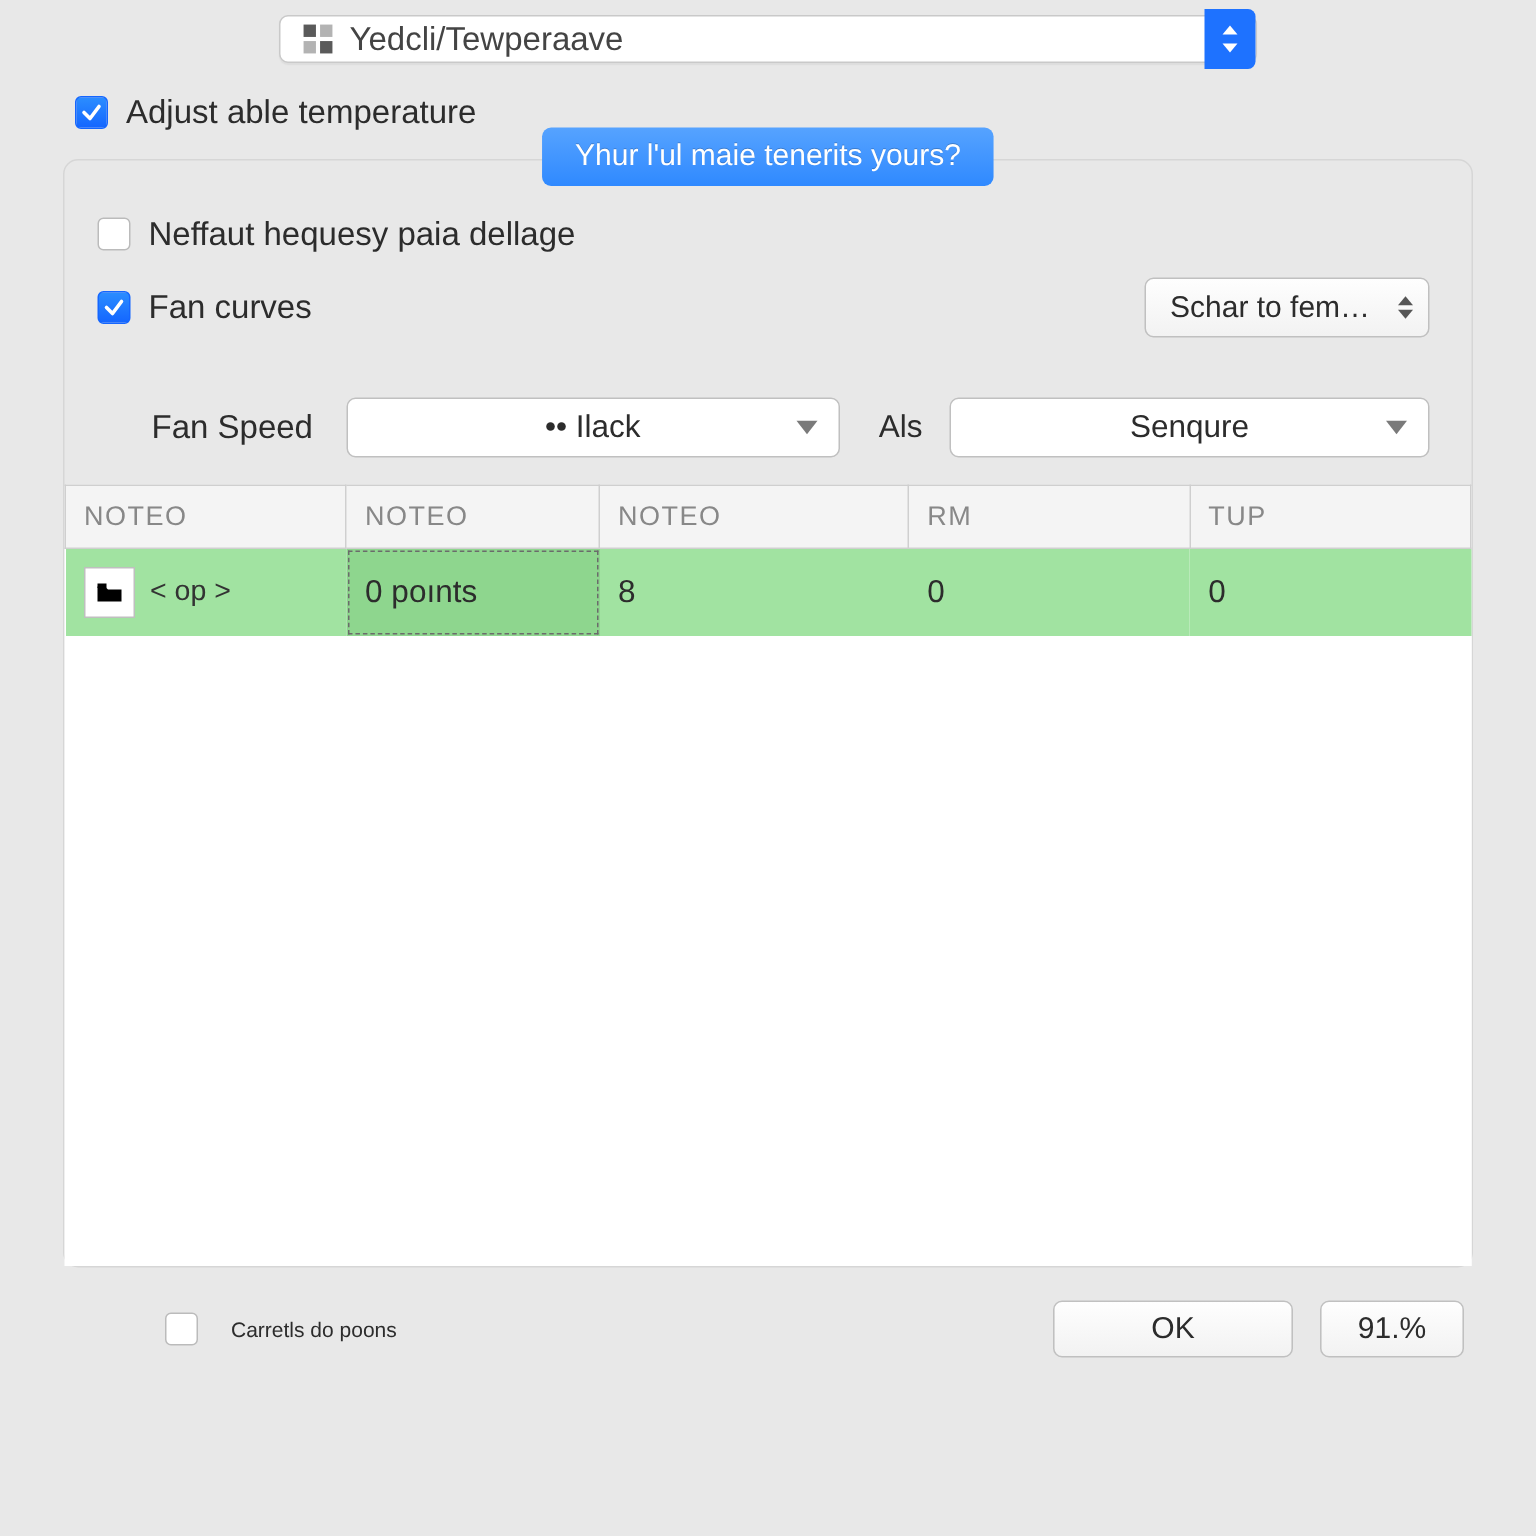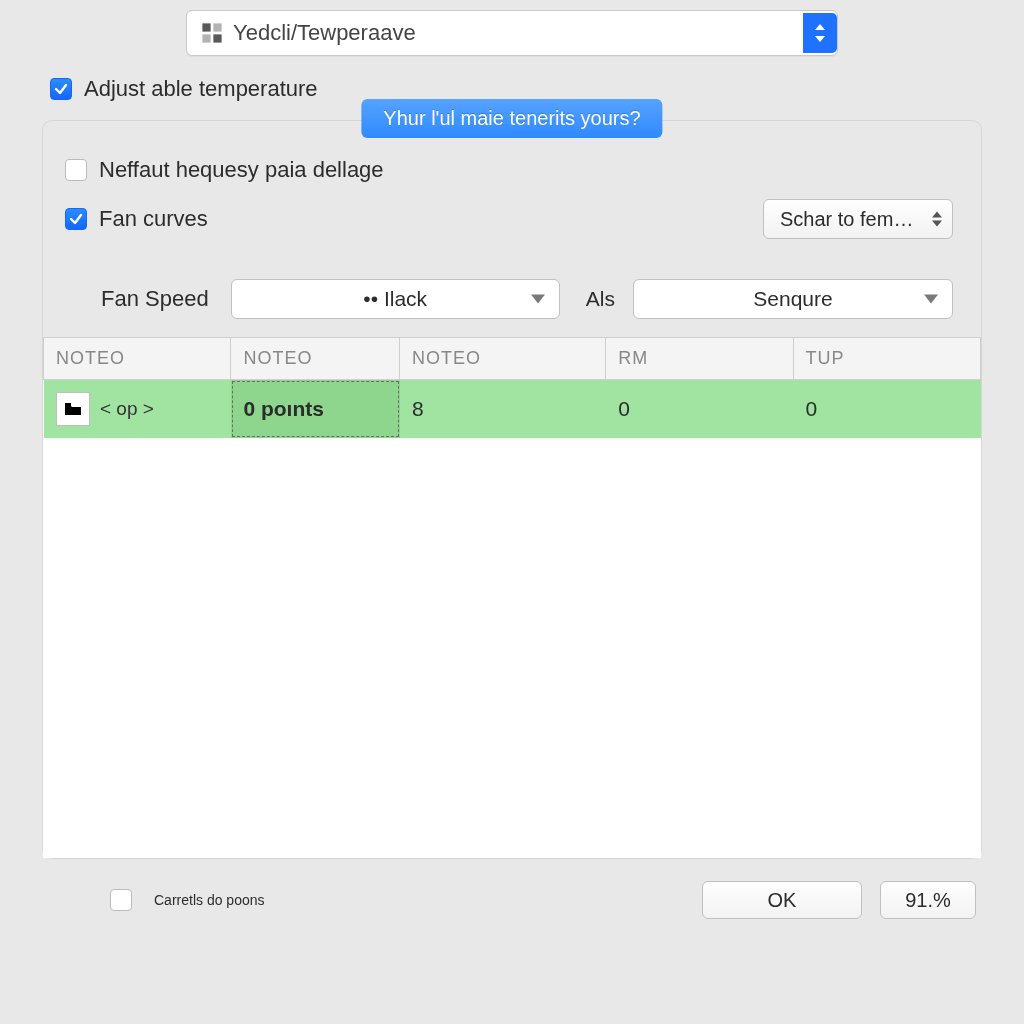--- a/index.html
+++ b/index.html
@@ -13,21 +13,21 @@
 }
 .wrap { padding: 10px 10px 0 10px; }
 
 
 .top-select {
   display: flex;
   align-items: center;
   background: #fff;
   border: 1px solid #c9c9c9;
   border-radius: 6px;
-  height: 46px;
+  height: 32px;
   margin: 0 176px 18px 176px;
   padding-left: 14px;
   box-shadow: 0 1px 1px rgba(0,0,0,0.05);
 }
 .top-select .icon-slot {
   width: 22px; height: 22px; margin-right: 10px;
   display: flex; align-items: center; justify-content: center;
 }
 .top-select .label {
   flex: 1;
@@ -168,21 +168,20 @@
   border-right: 1px solid transparent;
   border-left: 1px solid transparent;
   padding: 12px 12px;
   font-size: 21px;
 }
 tr.datarow td { background: #a1e3a1; }
 tr.datarow td:nth-child(2) {
   background: #8ed68e;
   outline: 1px dashed #6b6b6b;
   outline-offset: -2px;
-  font-weight: bold;
 }
 .cell-noteo {
   display: flex; align-items: center; gap: 10px;
 }
 .folder-frame {
   width: 34px; height: 34px;
   border: 1px solid #bfbfbf;
   background: #fff;
   display: flex; align-items: center; justify-content: center;
 }

